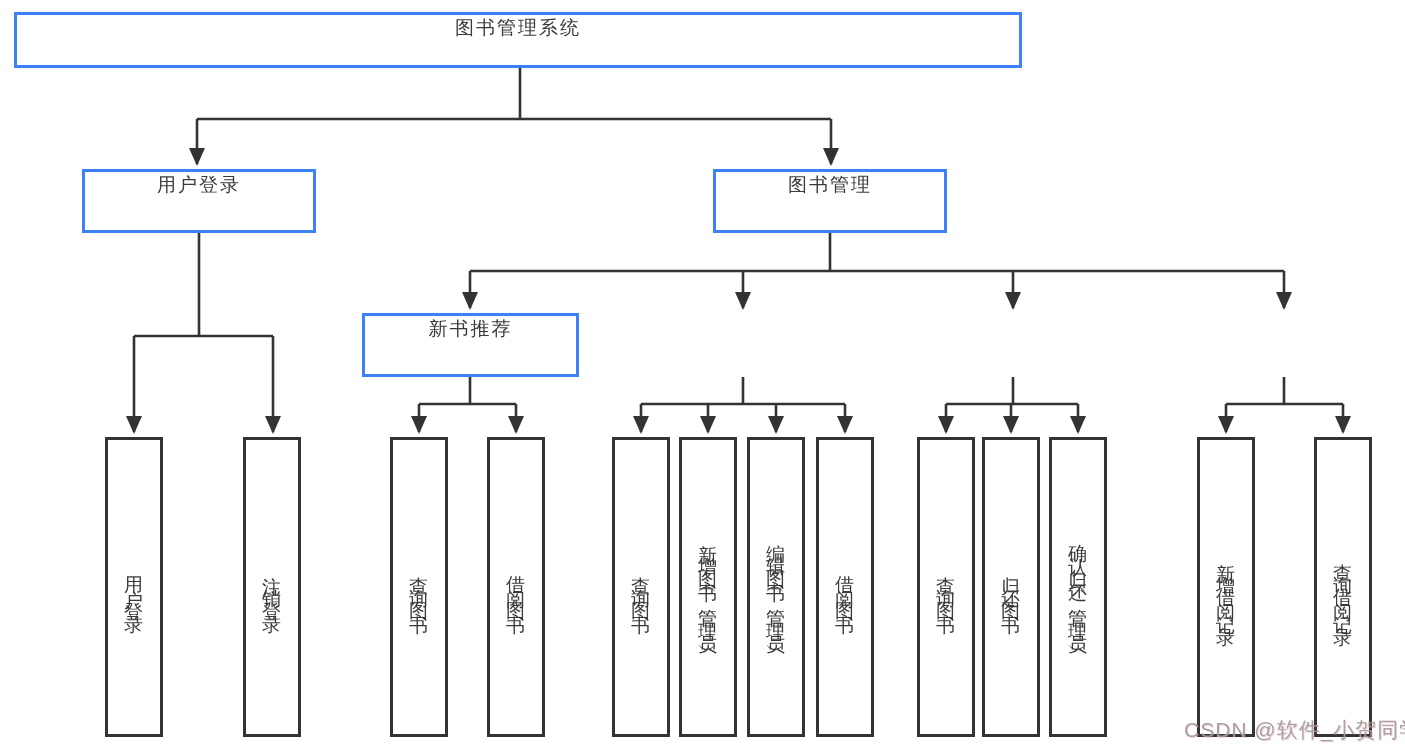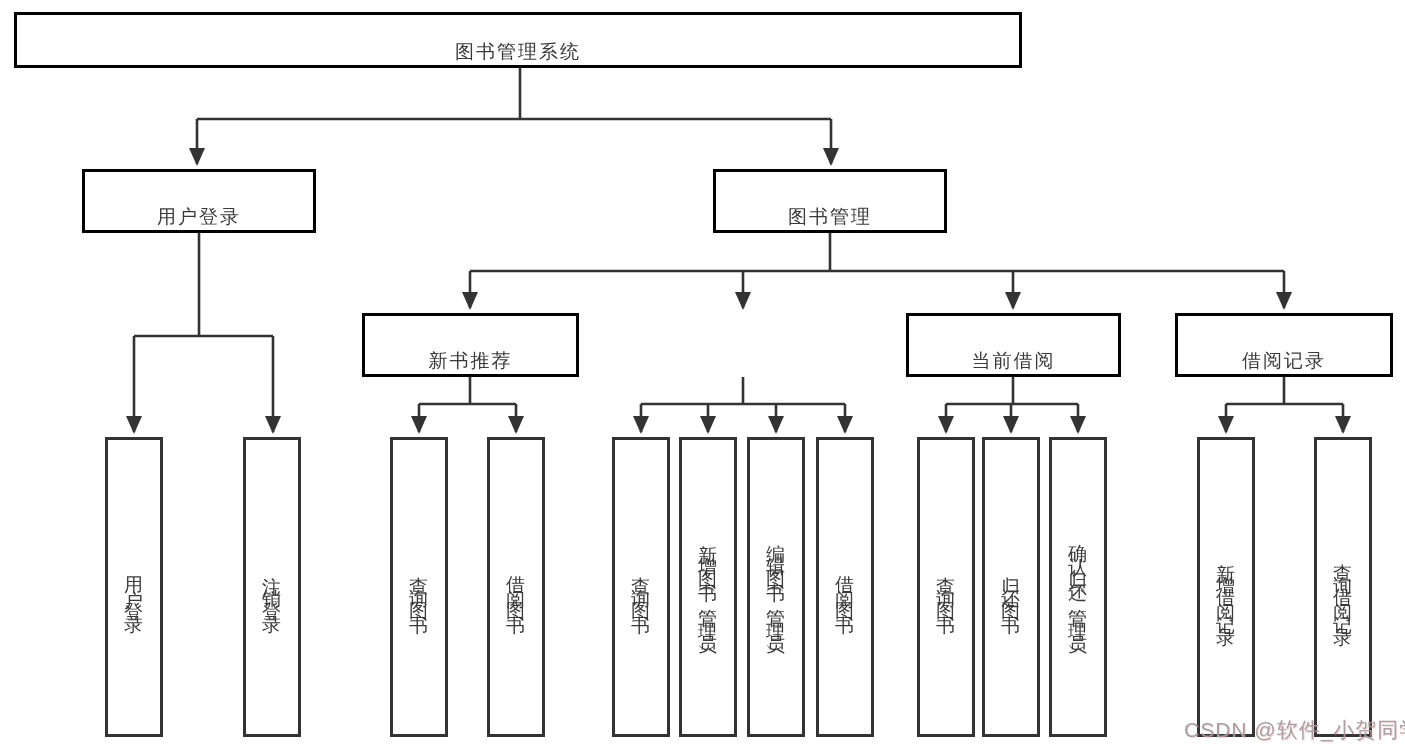--- a/index.html
+++ b/index.html
@@ -8,23 +8,23 @@
     width:1405px;height:747px;
     background:#ffffff;
     font-family:"Liberation Sans", sans-serif;
     color:#3a3a3a;
     overflow:hidden;
   }
   #wires{position:absolute;left:0;top:0;width:1405px;height:747px;}
   .hbox{
     position:absolute;
     box-sizing:border-box;
-    border:3px solid #000000;
+    border:3px solid #3b82f6;
     background:#ffffff;
-    display:flex;align-items:flex-end;justify-content:center;
+    display:flex;align-items:flex-start;justify-content:center;
     font-size:19px;letter-spacing:2px;
     color:#3a3a3a;
   }
   .leaf{
     position:absolute;
     top:437px;width:58px;height:300px;
     box-sizing:border-box;
     border:3px solid #333333;
     background:#ffffff;
     display:flex;align-items:center;justify-content:center;
@@ -112,26 +112,20 @@
   <div class="hbox" style="left:82px;top:169px;width:234px;height:64px;">
     <span>用户登录</span>
   </div>
   <div class="hbox" style="left:713px;top:169px;width:234px;height:64px;">
     <span>图书管理</span>
   </div>
 
   <div class="hbox" style="left:362px;top:313px;width:217px;height:64px;">
     <span>新书推荐</span>
   </div>
-  <div class="hbox" style="left:906px;top:313px;width:215px;height:64px;">
-    <span>当前借阅</span>
-  </div>
-  <div class="hbox" style="left:1175px;top:313px;width:218px;height:64px;">
-    <span>借阅记录</span>
-  </div>
 
   <div class="leaf" style="left:105px;">
     <span class="vtext">用户登录</span>
   </div>
   <div class="leaf" style="left:243px;">
     <span class="vtext">注销登录</span>
   </div>
 
   <div class="leaf" style="left:390px;">
     <span class="vtext">查询图书</span>

